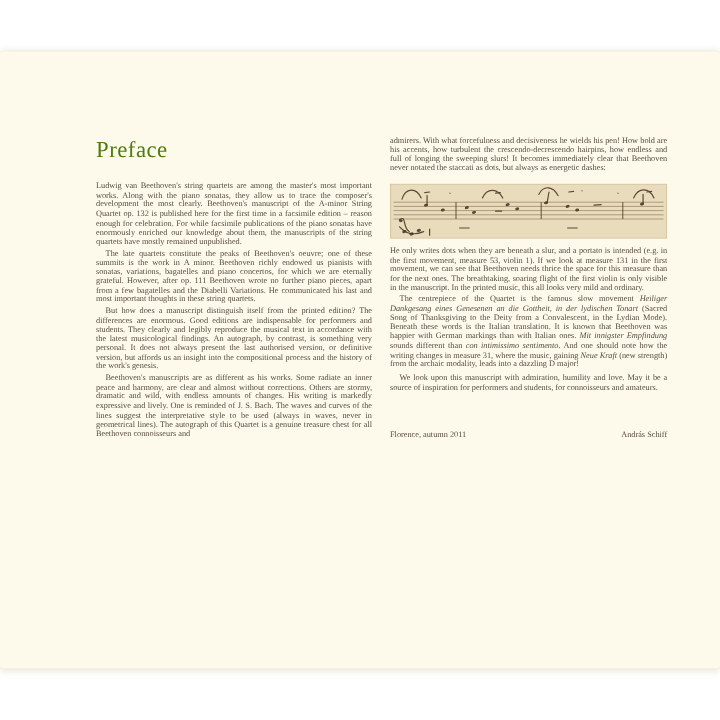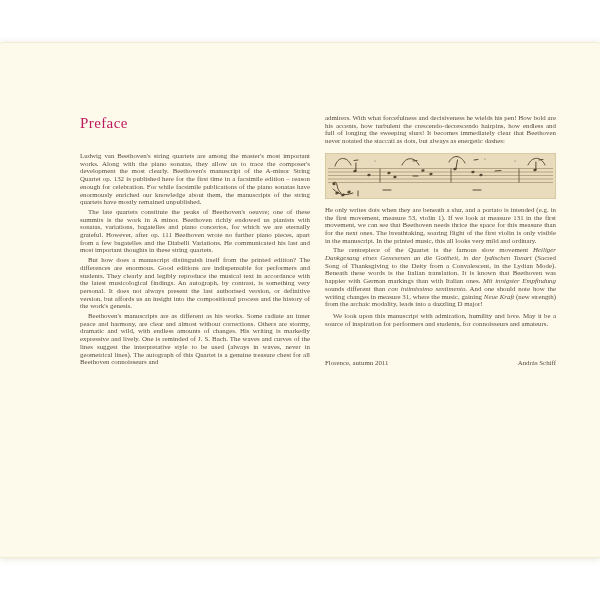--- a/index.html
+++ b/index.html
@@ -11,21 +11,21 @@
   .page{
     position:absolute;left:0;top:42px;width:600px;height:514px;
     background:#fdfaec;
     border-top:1px solid #f3edd6;
     border-bottom:1px solid #f1ebd2;
     border-radius:3px;
     box-shadow:0 1px 6px rgba(176,166,134,0.30);
   }
   .heading{
     position:absolute;left:80px;top:72px;
-    font-size:15px;color:#be185d;letter-spacing:0.4px;
+    font-size:19px;color:#4d7c0f;letter-spacing:0.4px;
   }
   .col{
     position:absolute;width:231px;
     font-size:6.9px;line-height:7.7px;color:#564b3d;
     text-align:justify;
   }
   .col-left{left:80px;top:109px;width:230px;}
   .col-right{left:325px;top:71px;}
   .col p{margin:0;}
   .col p + p{margin-top:2px;}

